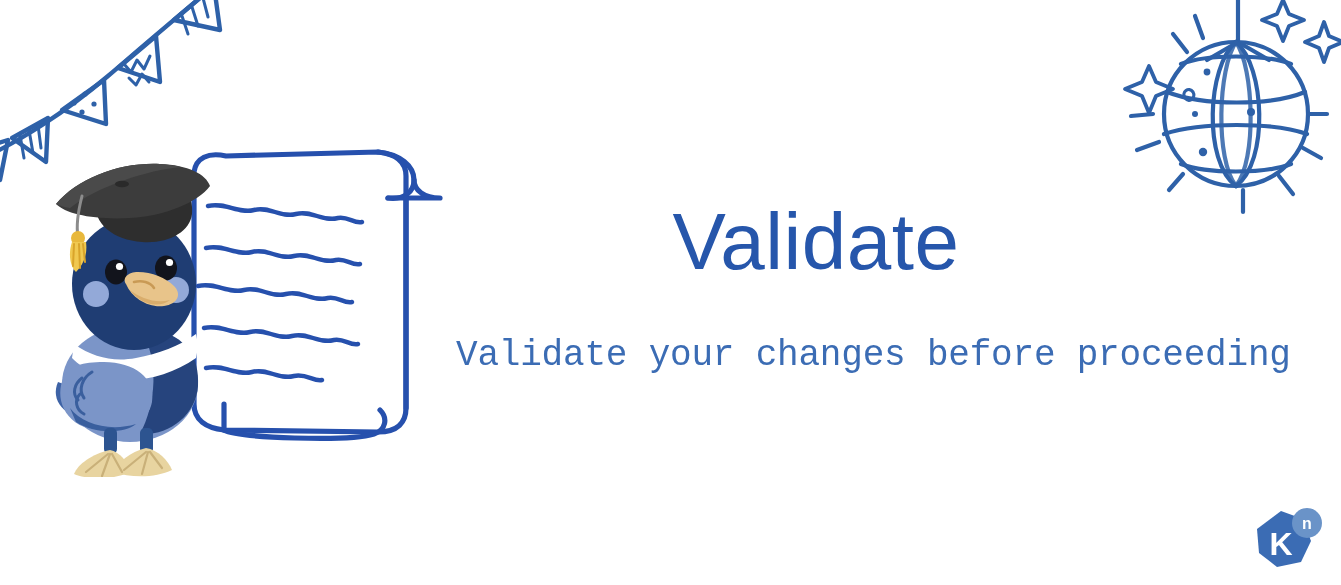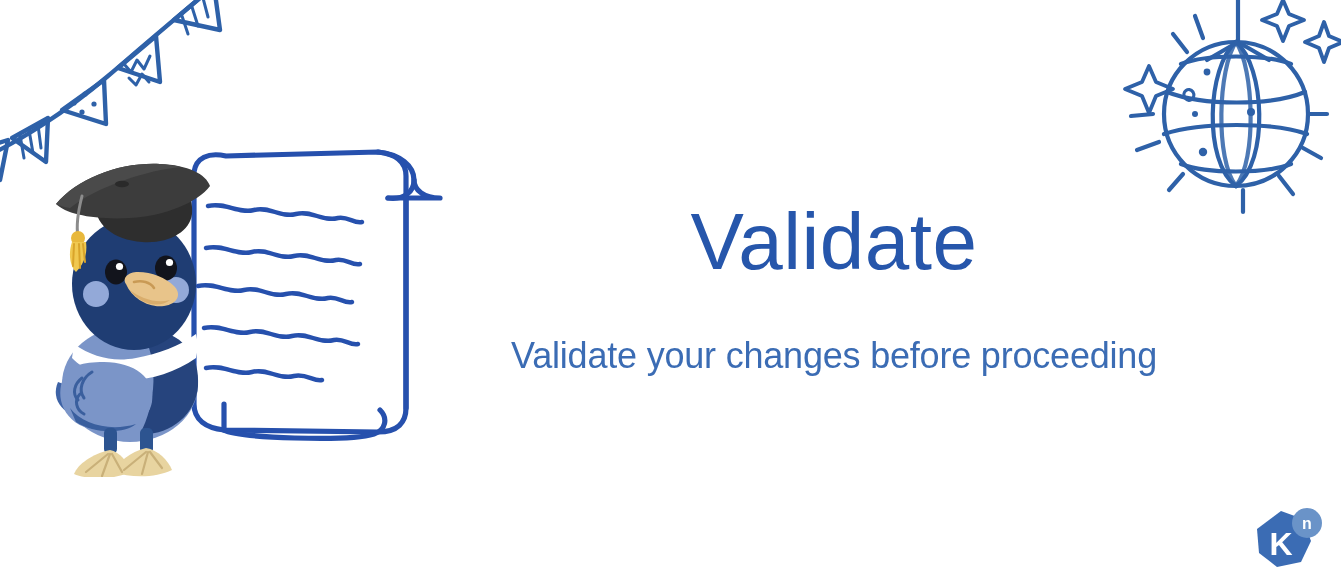--- a/index.html
+++ b/index.html
@@ -47,37 +47,37 @@
     position: absolute;
     left: 48px;
     top: 132px;
     width: 420px;
     height: 345px;
   }
 
   
   .text-block {
     position: absolute;
-    left: 474px;
+    left: 456px;
     top: 200px;
     width: 720px;
     text-align: center;
   }
   .title {
     font-family: "Liberation Sans", sans-serif;
     font-size: 80px;
     font-weight: 300;
     letter-spacing: 0.5px;
     line-height: 1.05;
     color: #2656ab;
     margin: 0;
     white-space: nowrap;
   }
   .subtitle {
-    font-family: Liberation Sans, sans-serif;
+    font-family: Liberation Mono, monospace;
     font-size: 36px;
     font-weight: 400;
     letter-spacing: -0.2px;
     line-height: 1.2;
     color: #3b6cb4;
     margin: 50px 0 6px 0;
     white-space: nowrap;
   }
 
   

